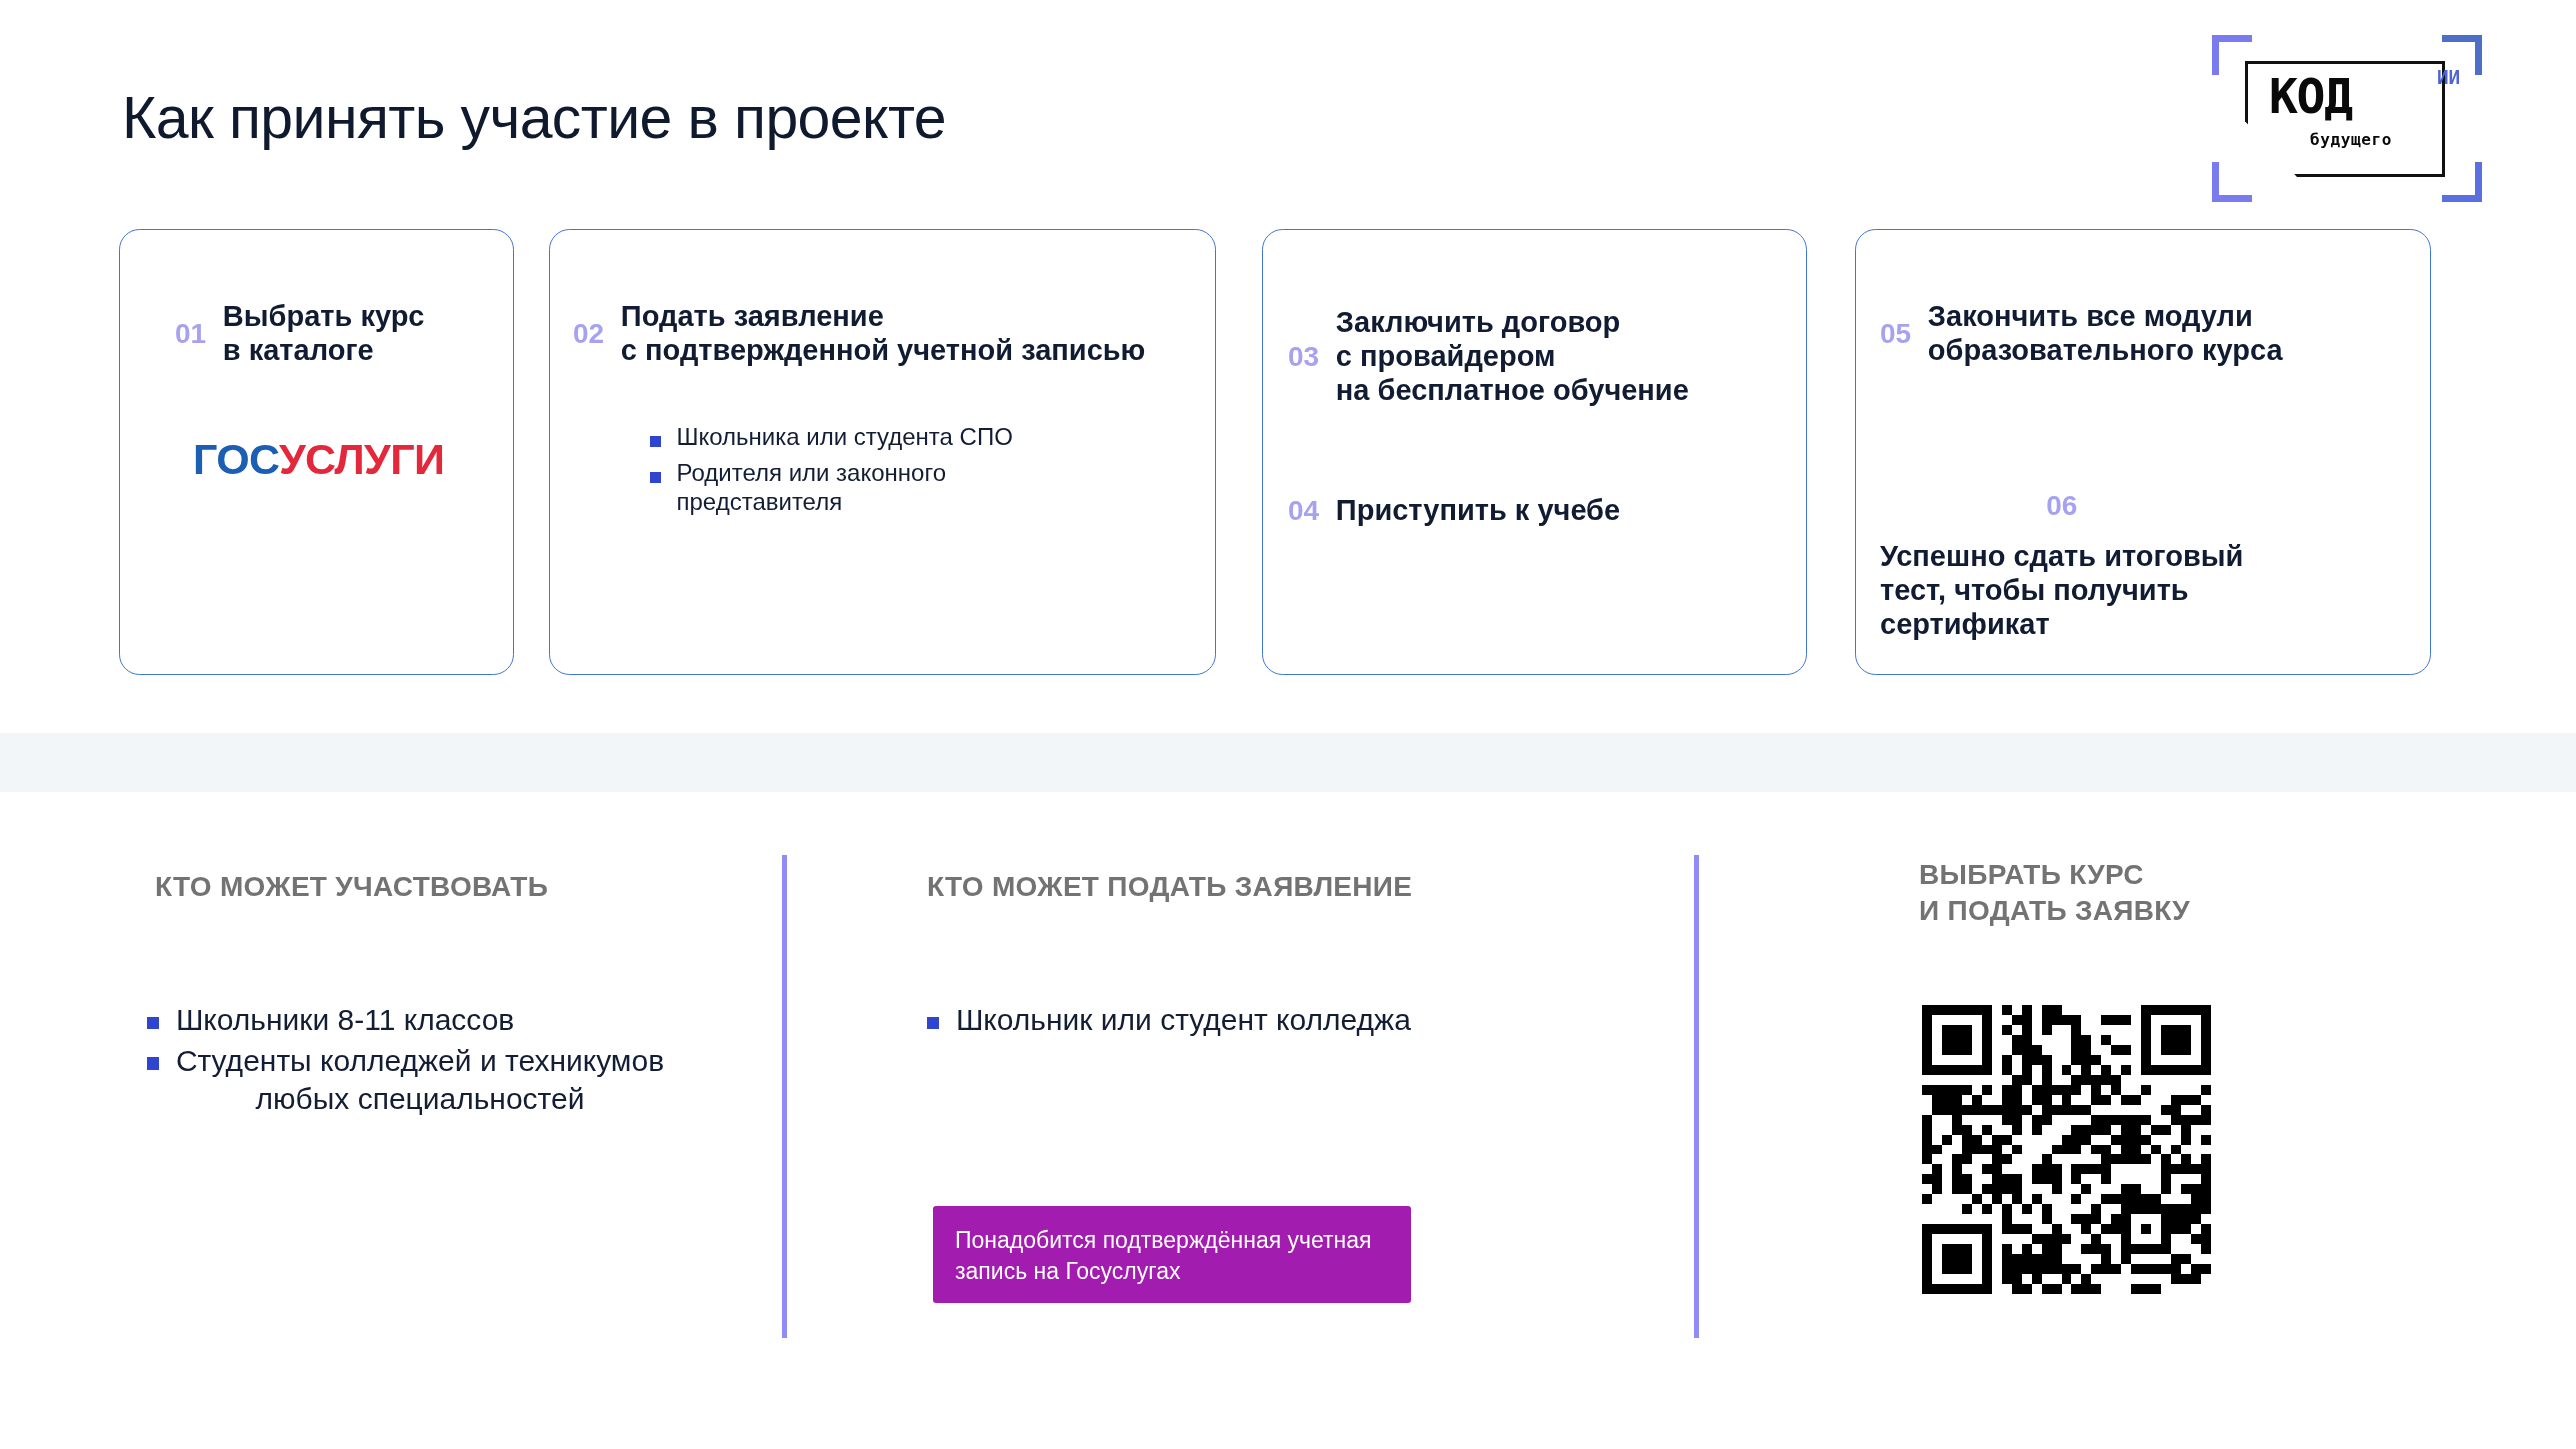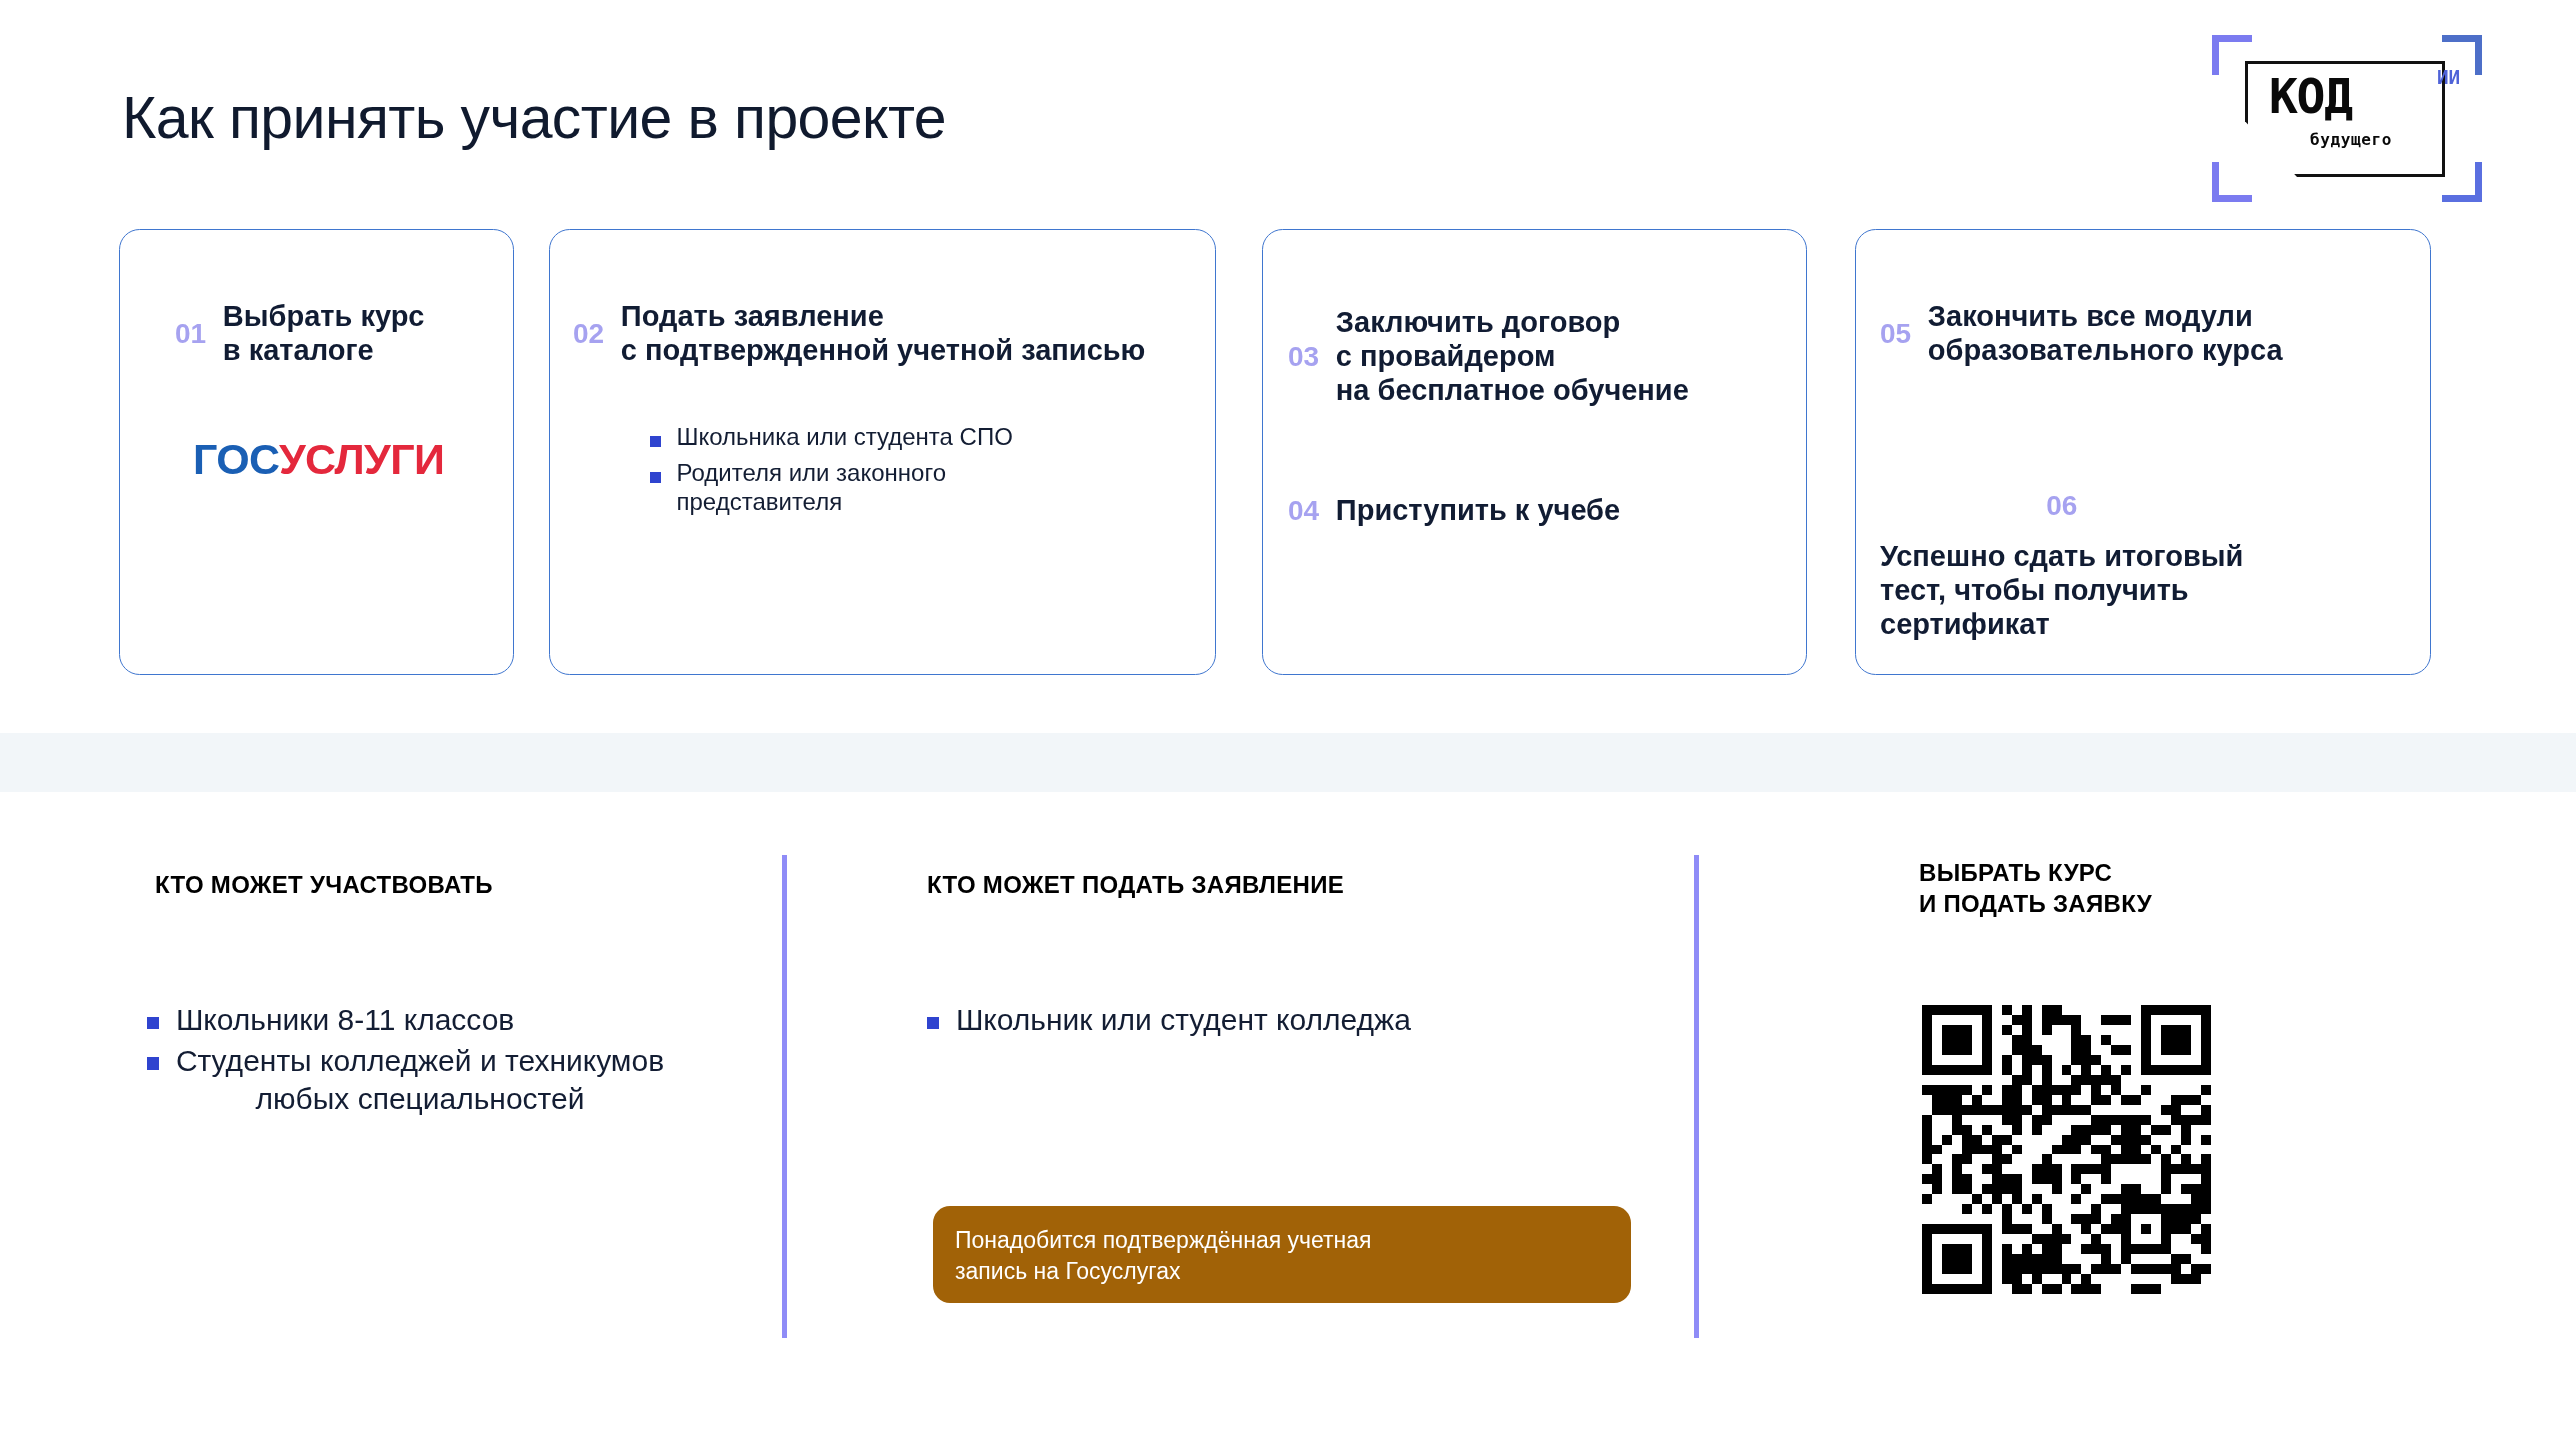--- a/index.html
+++ b/index.html
@@ -123,24 +123,24 @@
   .band{
     position:absolute;
     left:0; top:733px;
     width:2576px; height:59px;
     background:#f2f6f9;
   }
 
   
   .col-head{
     position:absolute;
-    font-size:24px;
+    font-size:28px;
     font-weight:700;
     letter-spacing:0.3px;
-    color:#000000;
+    color:#737373;
     line-height:1.3;
     white-space:pre-line;
   }
   #h1{ left:155px;  top:869px; }
   #h2{ left:927px; top:869px; }
   #h3{ left:1919px; top:857px; }
 
   .col-list{ position:absolute; }
   #l1{ left:147px;  top:1001px; }
   #l2{ left:927px; top:1001px; }
@@ -155,23 +155,23 @@
     background:#8f8cf7;
     top:855px;
     height:483px;
   }
   #d1{ left:782px; }
   #d2{ left:1694px; }
 
   .callout{
     position:absolute;
     left:933px; top:1206px;
-    width:698px; height:97px;
-    background:#a16207;
-    border-radius:17px;
+    width:478px; height:97px;
+    background:#a21caf;
+    border-radius:3px;
     padding:19.3px 22px;
     color:#ffffff;
     font-size:23px;
     line-height:1.35;
     white-space:pre-line;
   }
 
   
   .qr-wrap{
     position:absolute;

